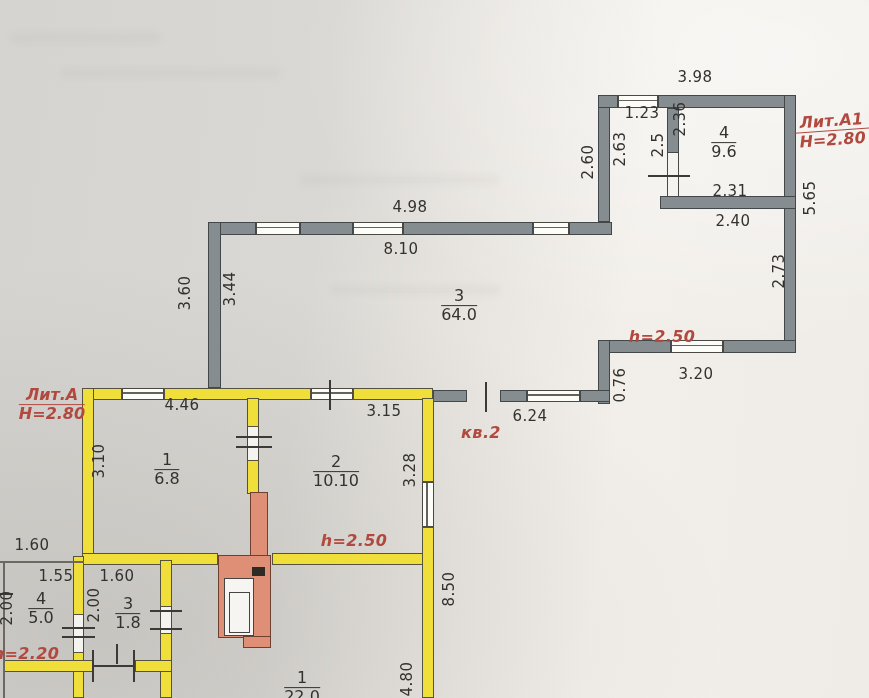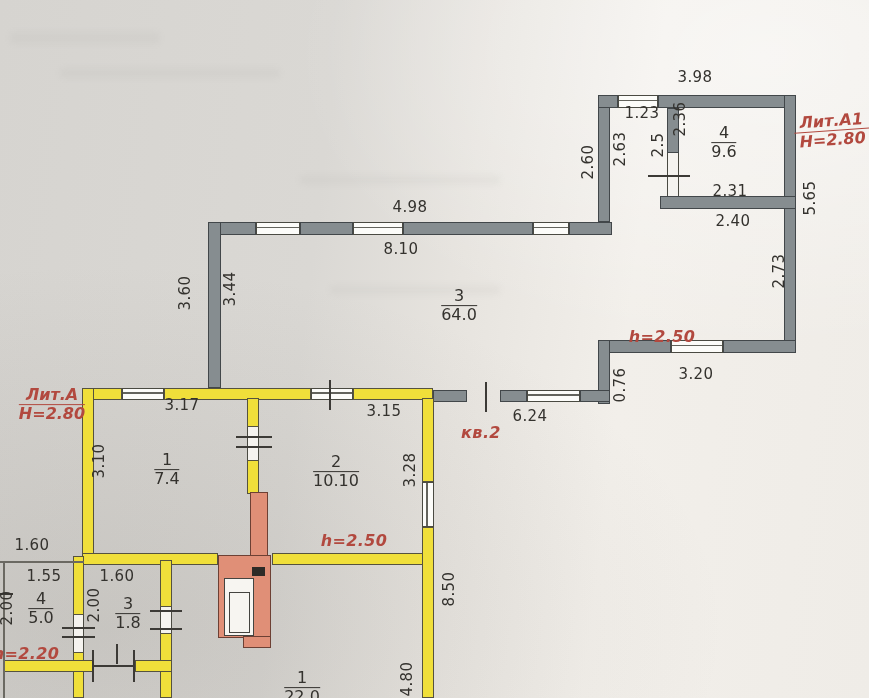--- a/index.html
+++ b/index.html
@@ -139,43 +139,43 @@
   <span class="lbl" style="left:733px;top:221px">2.40</span>
   <span class="lbl rot" style="left:810px;top:198px">5.65</span>
   <span class="lbl rot" style="left:779px;top:271px">2.73</span>
   <span class="lbl" style="left:410px;top:207px">4.98</span>
   <span class="lbl" style="left:401px;top:249px">8.10</span>
   <span class="lbl rot" style="left:185px;top:293px">3.60</span>
   <span class="lbl rot" style="left:230px;top:289px">3.44</span>
   <span class="lbl" style="left:696px;top:374px">3.20</span>
   <span class="lbl rot" style="left:620px;top:385px">0.76</span>
   <span class="lbl" style="left:530px;top:416px">6.24</span>
-  <span class="lbl" style="left:182px;top:405px">3.17</span>
+  <span class="lbl" style="left:182px;top:405px">4.46</span>
   <span class="lbl" style="left:384px;top:411px">3.15</span>
   <span class="lbl rot" style="left:99px;top:461px">3.10</span>
   <span class="lbl rot" style="left:410px;top:470px">3.28</span>
   <span class="lbl" style="left:32px;top:545px">1.60</span>
-  <span class="lbl" style="left:44px;top:576px">1.55</span>
+  <span class="lbl" style="left:56px;top:576px">1.55</span>
   <span class="lbl" style="left:117px;top:576px">1.60</span>
   <span class="lbl rot" style="left:7px;top:608px">2.00</span>
   <span class="lbl rot" style="left:94px;top:605px">2.00</span>
   <span class="lbl rot" style="left:449px;top:589px">8.50</span>
   <span class="lbl rot" style="left:407px;top:679px">4.80</span>
 
   <div class="frac" style="left:459px;top:306px">
     <span class="top">3</span>
     <span>64.0</span>
   </div>
   <div class="frac" style="left:724px;top:143px">
     <span class="top">4</span>
     <span>9.6</span>
   </div>
   <div class="frac" style="left:167px;top:470px">
     <span class="top">1</span>
-    <span>7.4</span>
+    <span>6.8</span>
   </div>
   <div class="frac" style="left:336px;top:472px">
     <span class="top">2</span>
     <span>10.10</span>
   </div>
   <div class="frac" style="left:41px;top:609px">
     <span class="top">4</span>
     <span>5.0</span>
   </div>
   <div class="frac" style="left:128px;top:614px">

